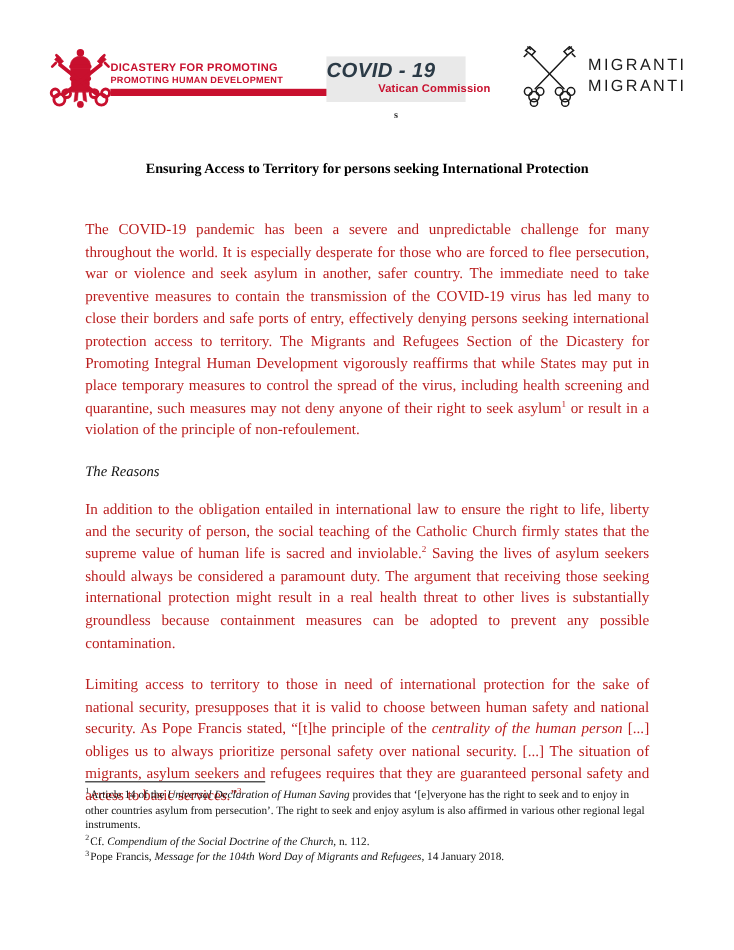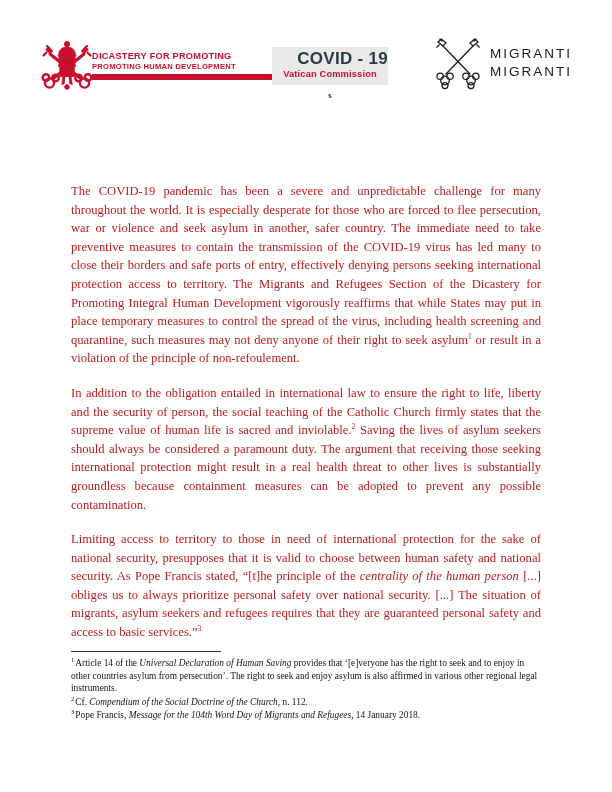--- a/index.html
+++ b/index.html
@@ -82,40 +82,42 @@
     top: 47px;
     width: 116px;
     height: 38px;
     background: #e9e9e9;
   }
   .covid-title {
     position: absolute;
     left: 0;
     top: 2px;
     width: 116px;
-    text-align: right;
+    text-align: left;
     font-family: "Liberation Sans", "DejaVu Sans", sans-serif;
     font-weight: bold;
     font-size: 17px;
     letter-spacing: 0.3px;
     color: #2b3a46;
     line-height: 20px;
+    font-style: italic;
   }
   .covid-sub {
     position: absolute;
     left: 0;
     top: 22px;
     width: 116px;
     text-align: center;
     font-family: "Liberation Sans", "DejaVu Sans", sans-serif;
     font-weight: bold;
     font-size: 9.3px;
     letter-spacing: 0.15px;
     color: #c8102e;
     line-height: 11px;
+    padding-left: 32px;
   }
   .covid-s {
     position: absolute;
     left: 272px;
     top: 90px;
     width: 116px;
     text-align: center;
     font-family: "Liberation Serif", "DejaVu Serif", serif;
     font-weight: bold;
     font-size: 8.5px;
@@ -311,25 +313,27 @@
           </g>
         </svg>
       </div>
       <div class="mr-words">
         <div class="mr-line">MIGRANTI</div>
         <div class="mr-line">MIGRANTI</div>
       </div>
     </div>
   </div>
 
+  <div class="doc-title">Ensuring Access to Territory for persons seeking International Protection</div>
 
   <div class="content">
 
     <p class="para"><span>The COVID-19 pandemic has been a severe and unpredictable challenge for many throughout the world. It is especially desperate for those who are forced to flee persecution, war or violence and seek asylum in another, safer country. The immediate need to take preventive measures to contain the transmission of the COVID-19 virus has led many to close their borders and safe ports of entry, effectively denying persons seeking international protection access to territory. The Migrants and Refugees Section of the Dicastery for Promoting Integral Human Development vigorously reaffirms that while States may put in place temporary measures to control the spread of the virus, including health screening and quarantine, such measures may not deny anyone of their right to seek asylum</span><sup class="fnref">1</sup><span> or result in a violation of the principle of non-refoulement.</span></p>
 
+    <p class="section-head">The Reasons</p>
 
     <p class="para"><span>In addition to the obligation entailed in international law to ensure the right to life, liberty and the security of person, the social teaching of the Catholic Church firmly states that the supreme value of human life is sacred and inviolable.</span><sup class="fnref">2</sup><span> Saving the lives of asylum seekers should always be considered a paramount duty. The argument that receiving those seeking international protection might result in a real health threat to other lives is substantially groundless because containment measures can be adopted to prevent any possible contamination.</span></p>
 
     <p class="para last"><span>Limiting access to territory to those in need of international protection for the sake of national security, presupposes that it is valid to choose between human safety and national security. As Pope Francis stated, “[t]he principle of the </span><em>centrality of the human person</em><span> [...] obliges us to always prioritize personal safety over national security. [...] The situation of migrants, asylum seekers and refugees requires that they are guaranteed personal safety and access to basic services.”</span><sup class="fnref">3</sup></p>
 
   </div>
 
   <div class="footnote-rule"></div>
   <div class="footnotes">
 

